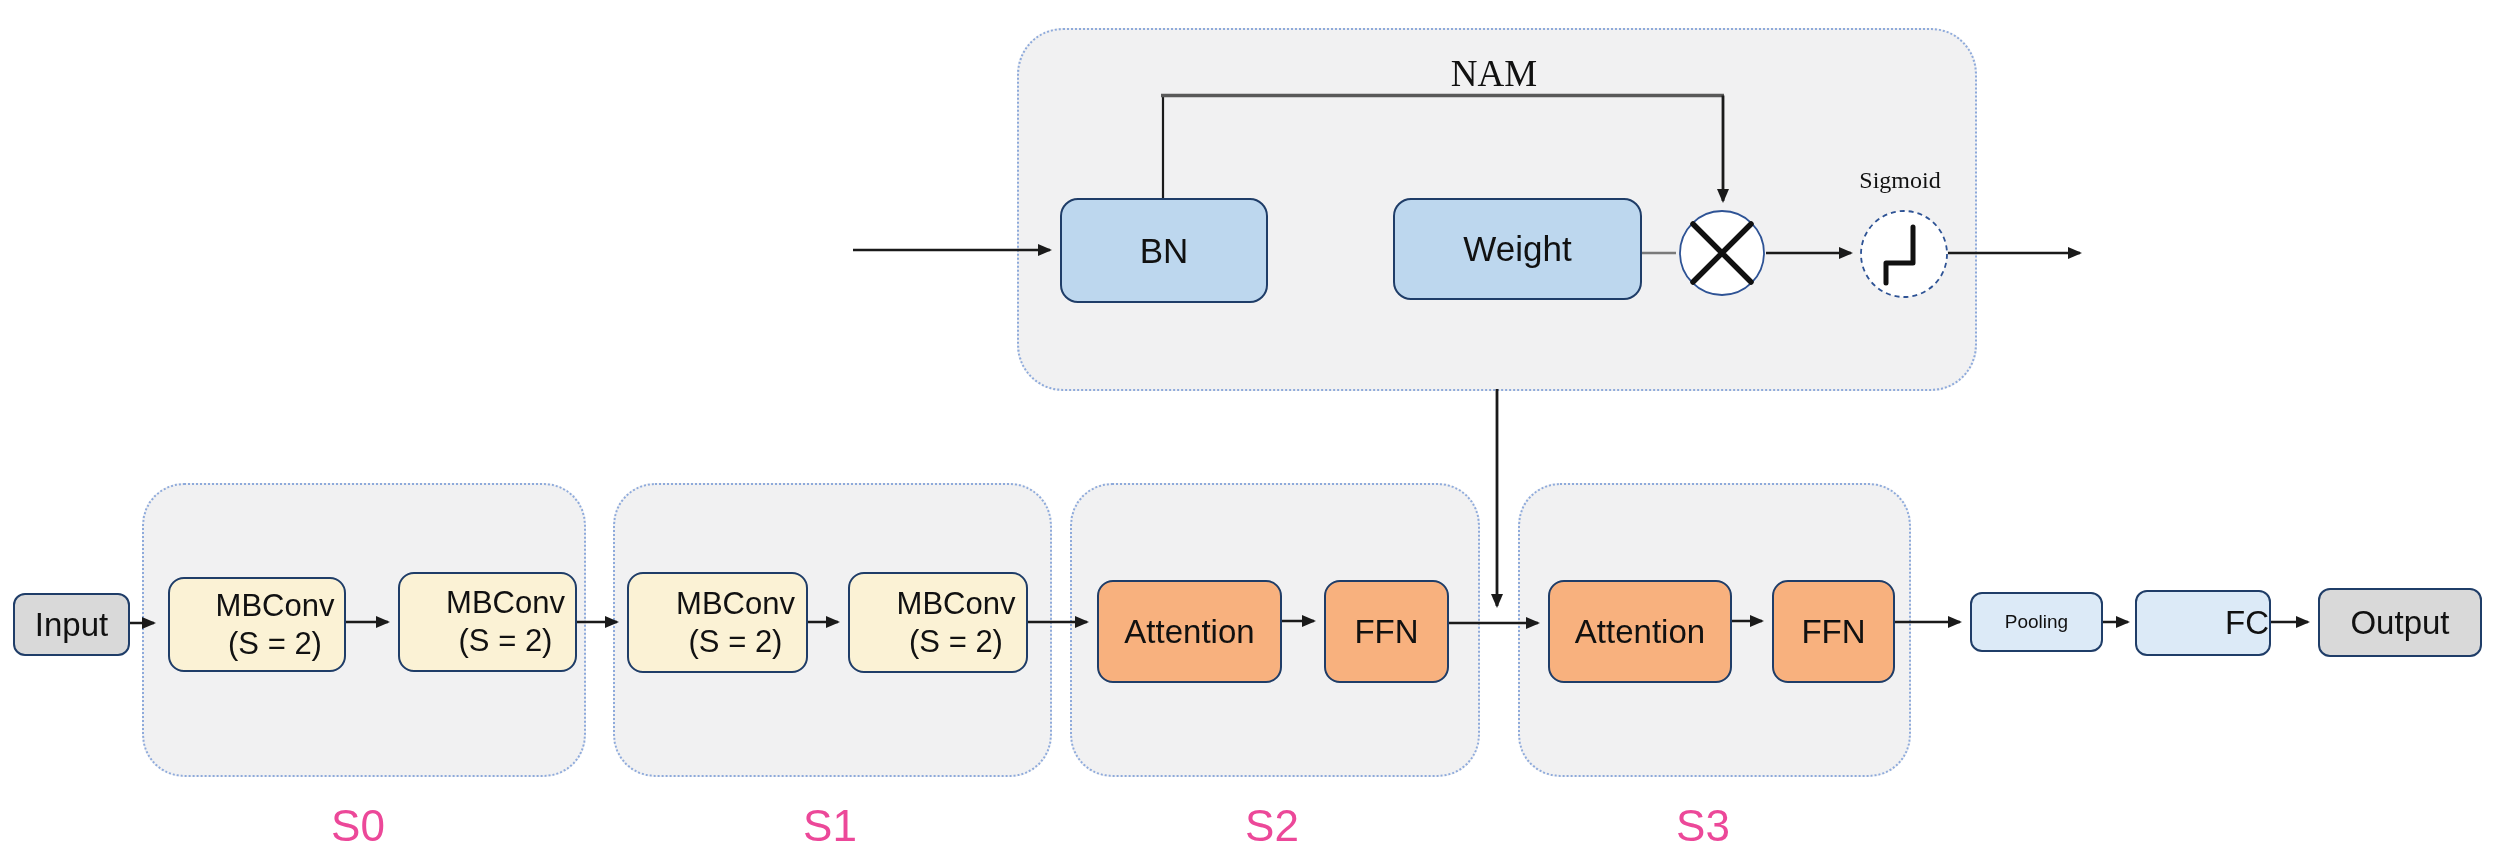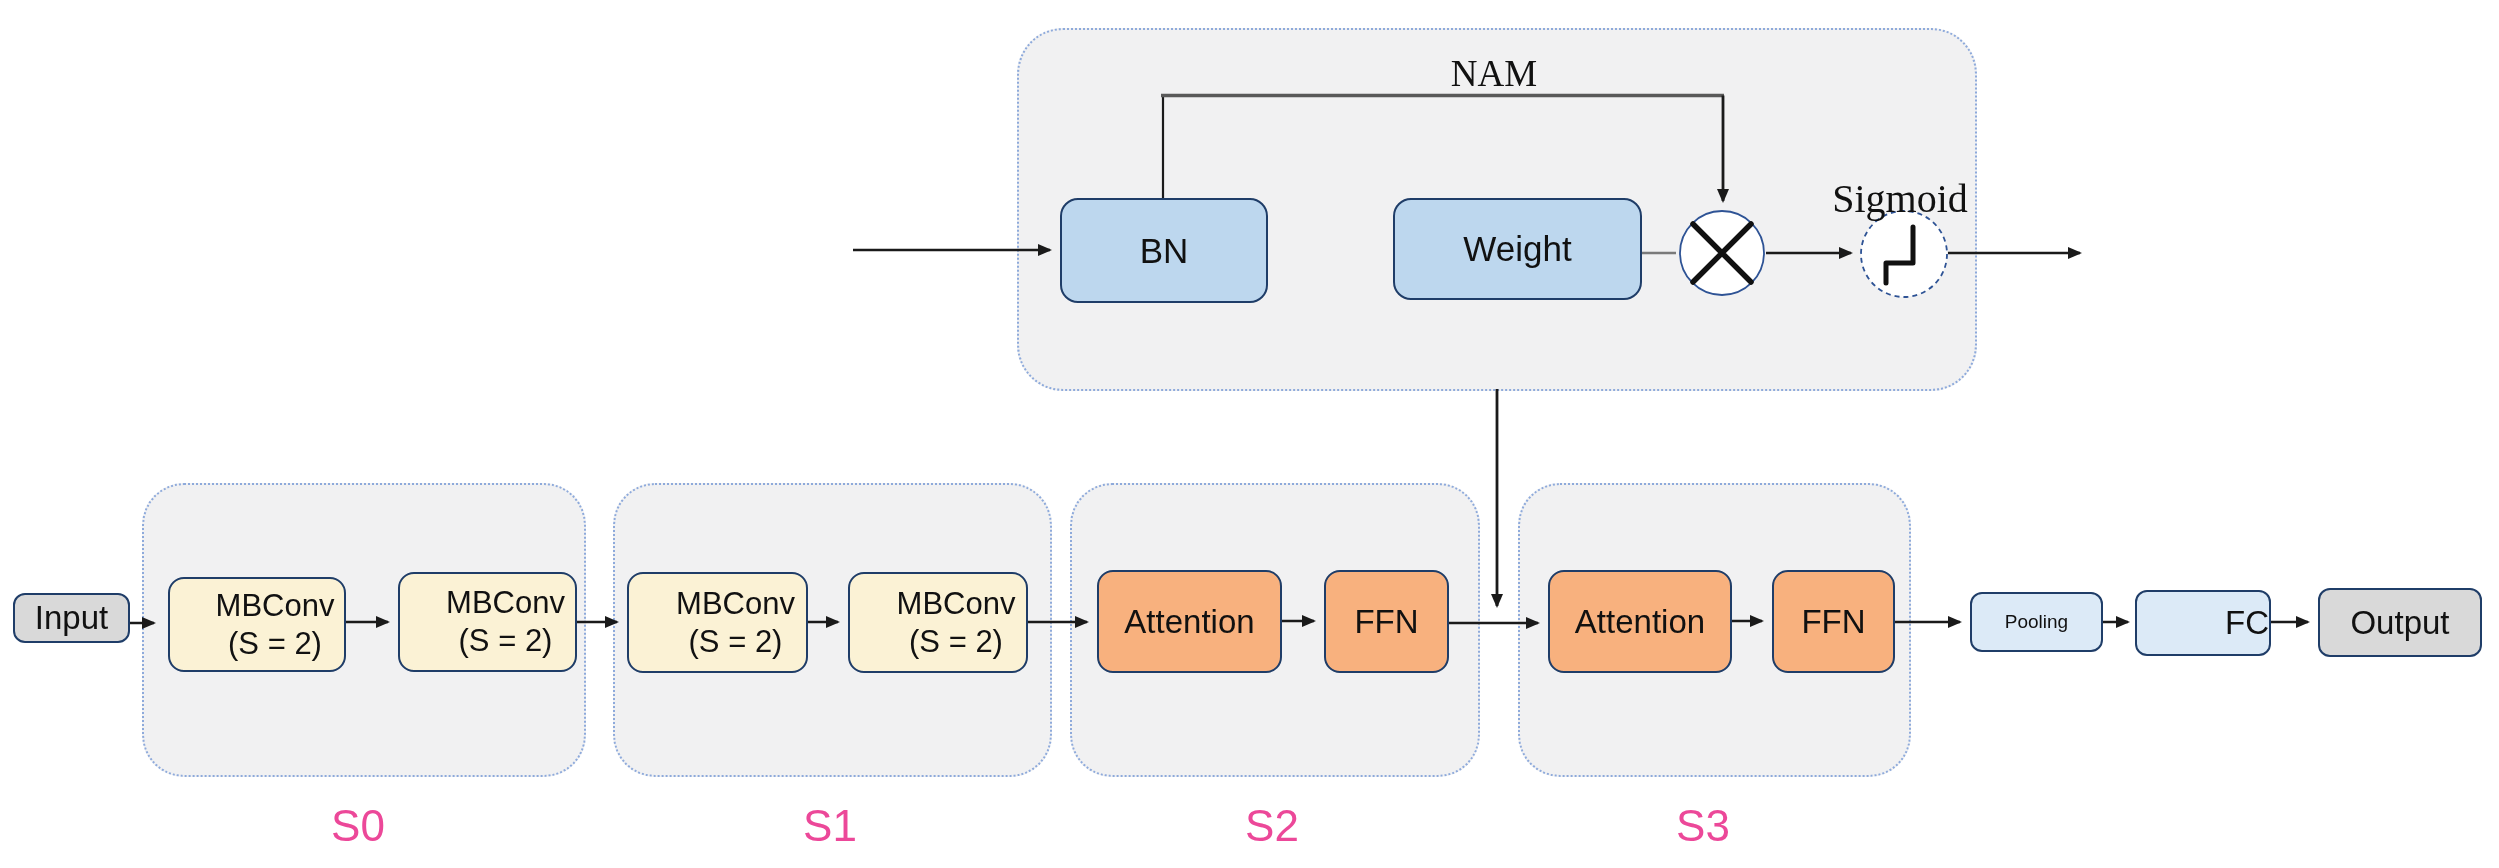--- a/index.html
+++ b/index.html
@@ -16,21 +16,21 @@
   }
   
   .node{
     position:absolute;display:flex;align-items:center;justify-content:center;
     text-align:center;border:2.5px solid #1f3d68;box-sizing:border-box;
     font-family:Liberation Sans, sans-serif;
   }
   .node.two-line{flex-direction:column;line-height:1.22;padding-left:36px;}
   .io{background:#d9d9d9;border-radius:12px;font-size:33px;}
   .mbconv{background:#fbf2d5;border-radius:16px;font-size:31px;}
-  .attn{background:#f8b17e;border-radius:16px;font-size:33px;}
+  .attn{background:#f8b17e;border-radius:16px;font-size:33px;margin-top:10px;}
   .headbox{background:#dceaf7;border-radius:12px;}
   .nambox{background:#bdd7ee;border-radius:18px;font-size:35px;}
   
   .flabel{
     position:absolute;transform:translateX(-50%);white-space:nowrap;
     font-family:"Liberation Serif", serif;
   }
   .stage-label{
     position:absolute;transform:translateX(-50%);white-space:nowrap;
     font-family:"Liberation Sans", sans-serif;font-size:44px;color:#ec4899;
@@ -91,23 +91,23 @@
   <div class="flabel" style="left:1494px;top:52px;font-size:37px;">NAM</div>
 
   <div class="node nambox" style="left:1060px;top:198px;width:208px;height:105px;">
     <span>BN</span>
   </div>
 
   <div class="node nambox" style="left:1393px;top:198px;width:249px;height:102px;">
     <span>Weight</span>
   </div>
 
-  <div class="flabel" style="left:1900px;top:175px;font-size:40px;">Sigmoid</div>
+  <div class="flabel" style="left:1900px;top:167px;font-size:24px;">Sigmoid</div>
 
-  <div class="node io" style="left:13px;top:593px;width:117px;height:50px;">
+  <div class="node io" style="left:13px;top:593px;width:117px;height:63px;">
     <span>Input</span>
   </div>
 
   <div class="node mbconv two-line" style="left:168px;top:577px;width:178px;height:95px;">
     <span>MBConv</span>
     <span>(S = 2)</span>
   </div>
   <div class="node mbconv two-line" style="left:398px;top:572px;width:179px;height:100px;">
     <span>MBConv</span>
     <span>(S = 2)</span>

